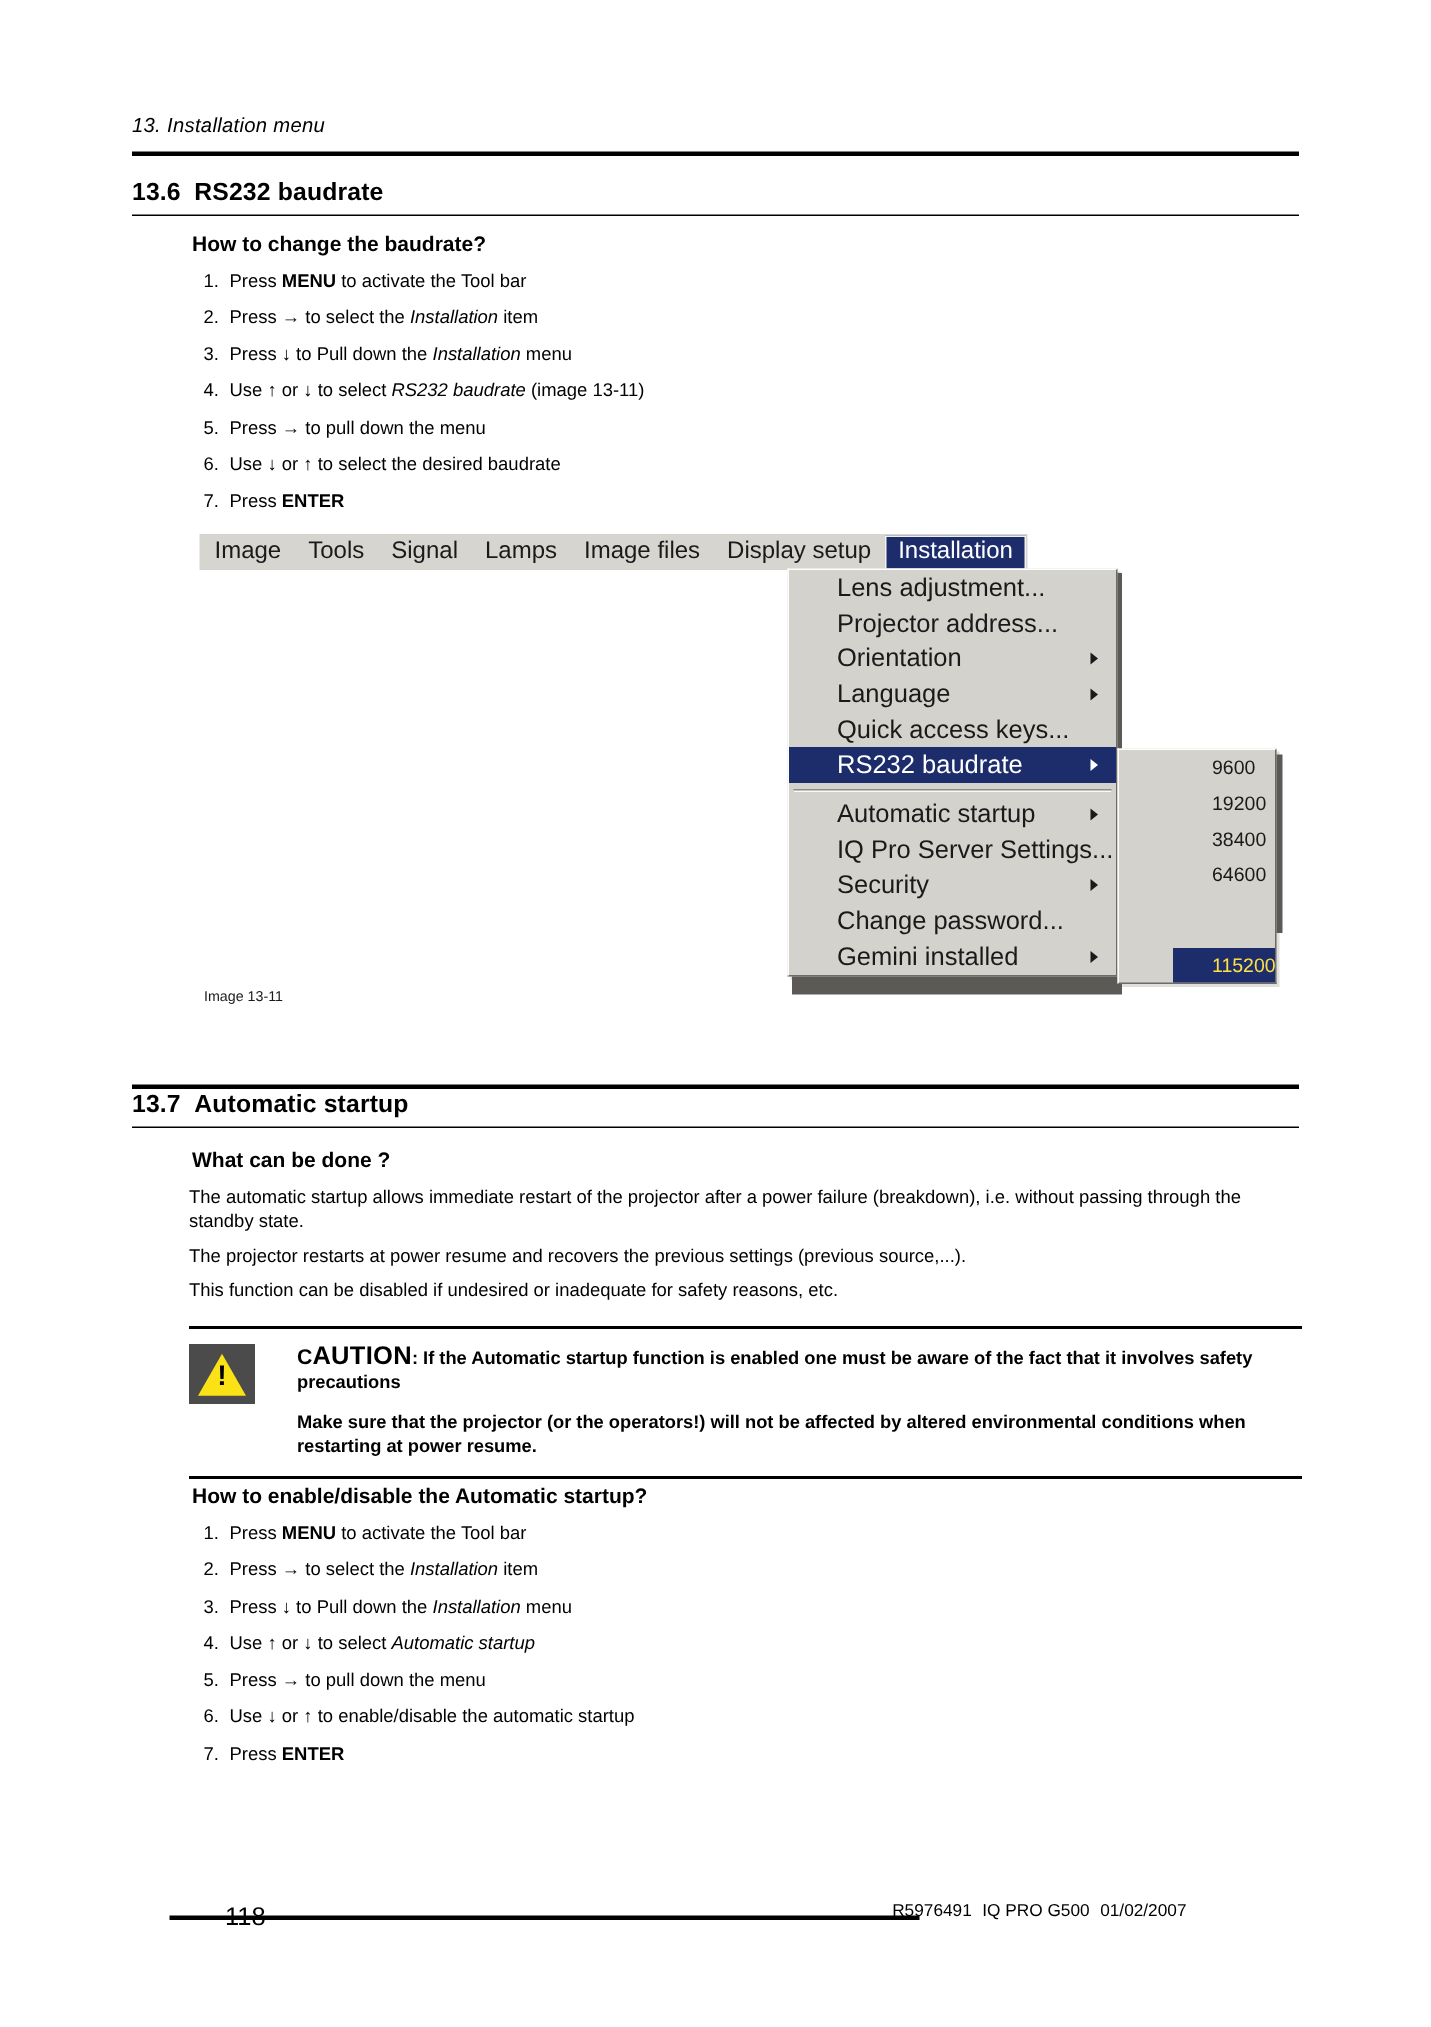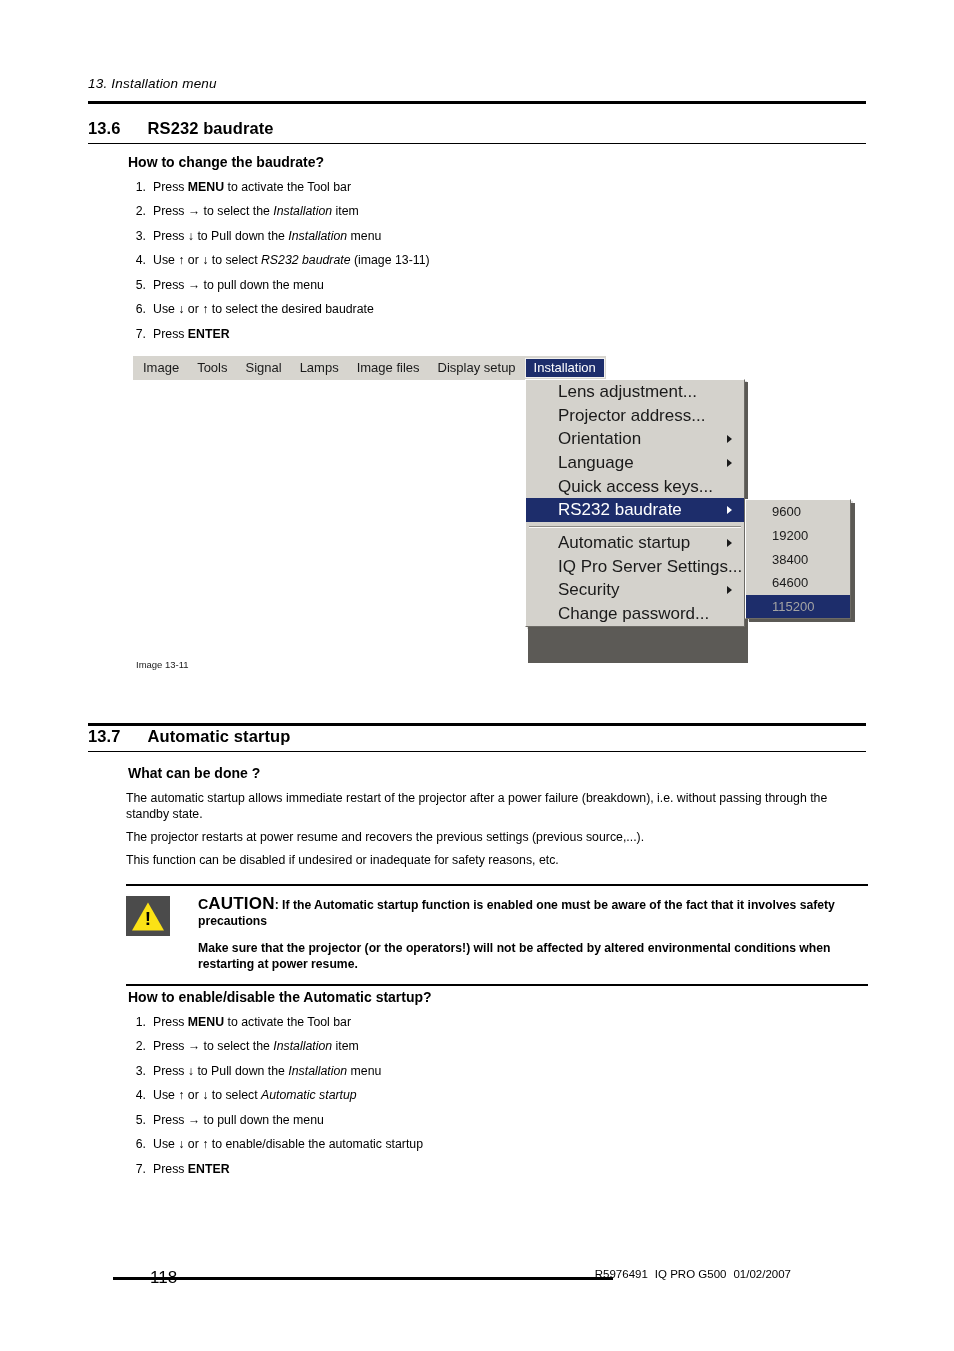--- a/index.html
+++ b/index.html
@@ -48,21 +48,21 @@
   }
 
   
   .section-heading {
     position: absolute;
     left: 88px;
     font-size: 16.5px;
     font-weight: bold;
     letter-spacing: 0.1px;
   }
-  .section-heading .num { margin-right: 27px; }
+  .section-heading .num { margin-right: 9px; }
 
   .subheading {
     position: absolute;
     left: 128px;
     font-size: 14px;
     font-weight: bold;
   }
 
   
   .steps {
@@ -107,21 +107,21 @@
     left: 133px;
     top: 356px;
     height: 24px;
     background: #d7d5cf;
     display: flex;
     align-items: center;
     padding: 0 1px;
     box-sizing: border-box;
   }
   .menubar .mb-item {
-    font-size: 13px;
+    font-size: 16px;
     color: #1a1a1a;
     padding: 3px 9px 4px 9px;
     white-space: nowrap;
     line-height: 1;
     text-align: center;
   }
   .menubar .mb-item.active {
     background: #1d2d6b;
     color: #ffffff;
     border: 1px solid #f2f1ee;
@@ -195,21 +195,22 @@
     align-items: center;
     justify-content: flex-start;
     font-size: 13px;
     color: #1a1a1a;
     padding-left: 26px;
     box-sizing: border-box;
     white-space: nowrap;
   }
   .submenu-item.selected {
     background: #1d2d6b;
-    color: #a3a3a3;
+    color: #fde047;
+    margin-top: 37px;
   }
 
   .figure-caption {
     position: absolute;
     left: 136px;
     top: 659px;
     font-size: 9.5px;
     color: #1a1a1a;
   }
 
@@ -345,24 +346,28 @@
         <div class="menu-item">
           <span>IQ Pro Server Settings...</span>
         </div>
         <div class="menu-item">
           <span>Security</span>
           <span class="arrow"></span>
         </div>
         <div class="menu-item">
           <span>Change password...</span>
         </div>
+        <div class="menu-item">
+          <span>Gemini installed</span>
+          <span class="arrow"></span>
+        </div>
       </div>
 
     <div class="menu-outer-shadow" style="left:749px; top:503px; width:106px; height:119px;"></div>
-    <div class="menu-panel" id="baudrate-submenu" style="left:745px; top:499px; width:106px;">
+    <div class="menu-panel" id="baudrate-submenu" style="left:745px; top:499px; width:106px;padding-left:36px;">
         <div class="submenu-item">9600</div>
         <div class="submenu-item">19200</div>
         <div class="submenu-item">38400</div>
         <div class="submenu-item">64600</div>
         <div class="submenu-item selected">115200</div>
       </div>
   </div>
 
   <div class="figure-caption">Image 13-11</div>
 

